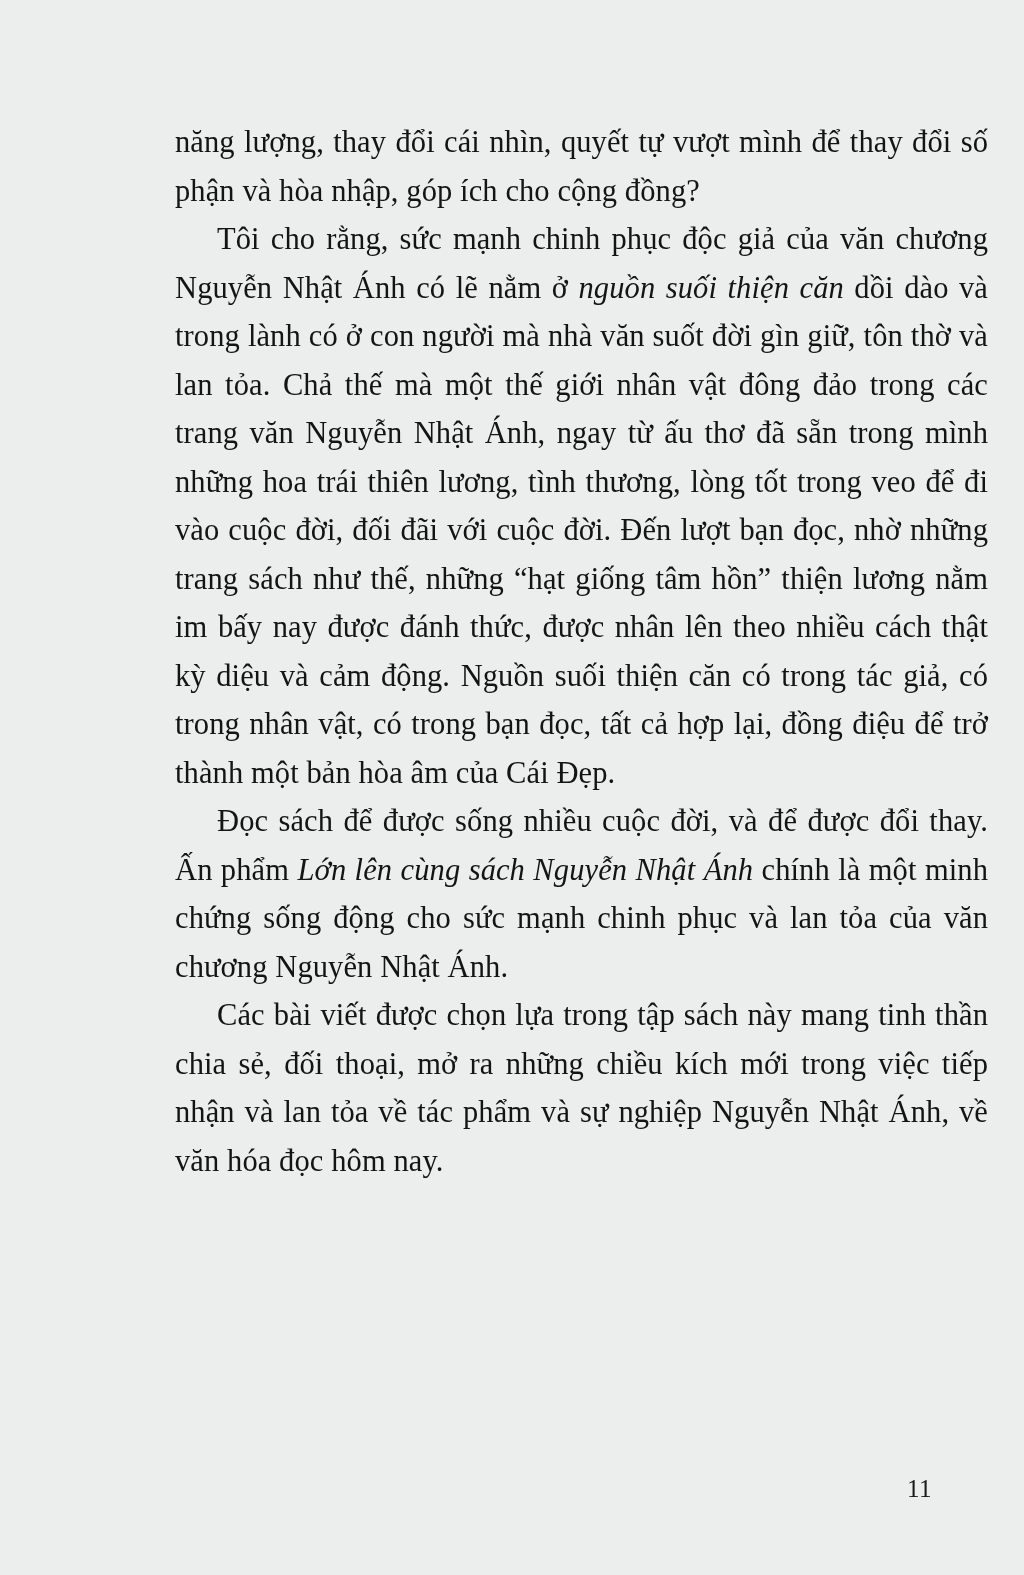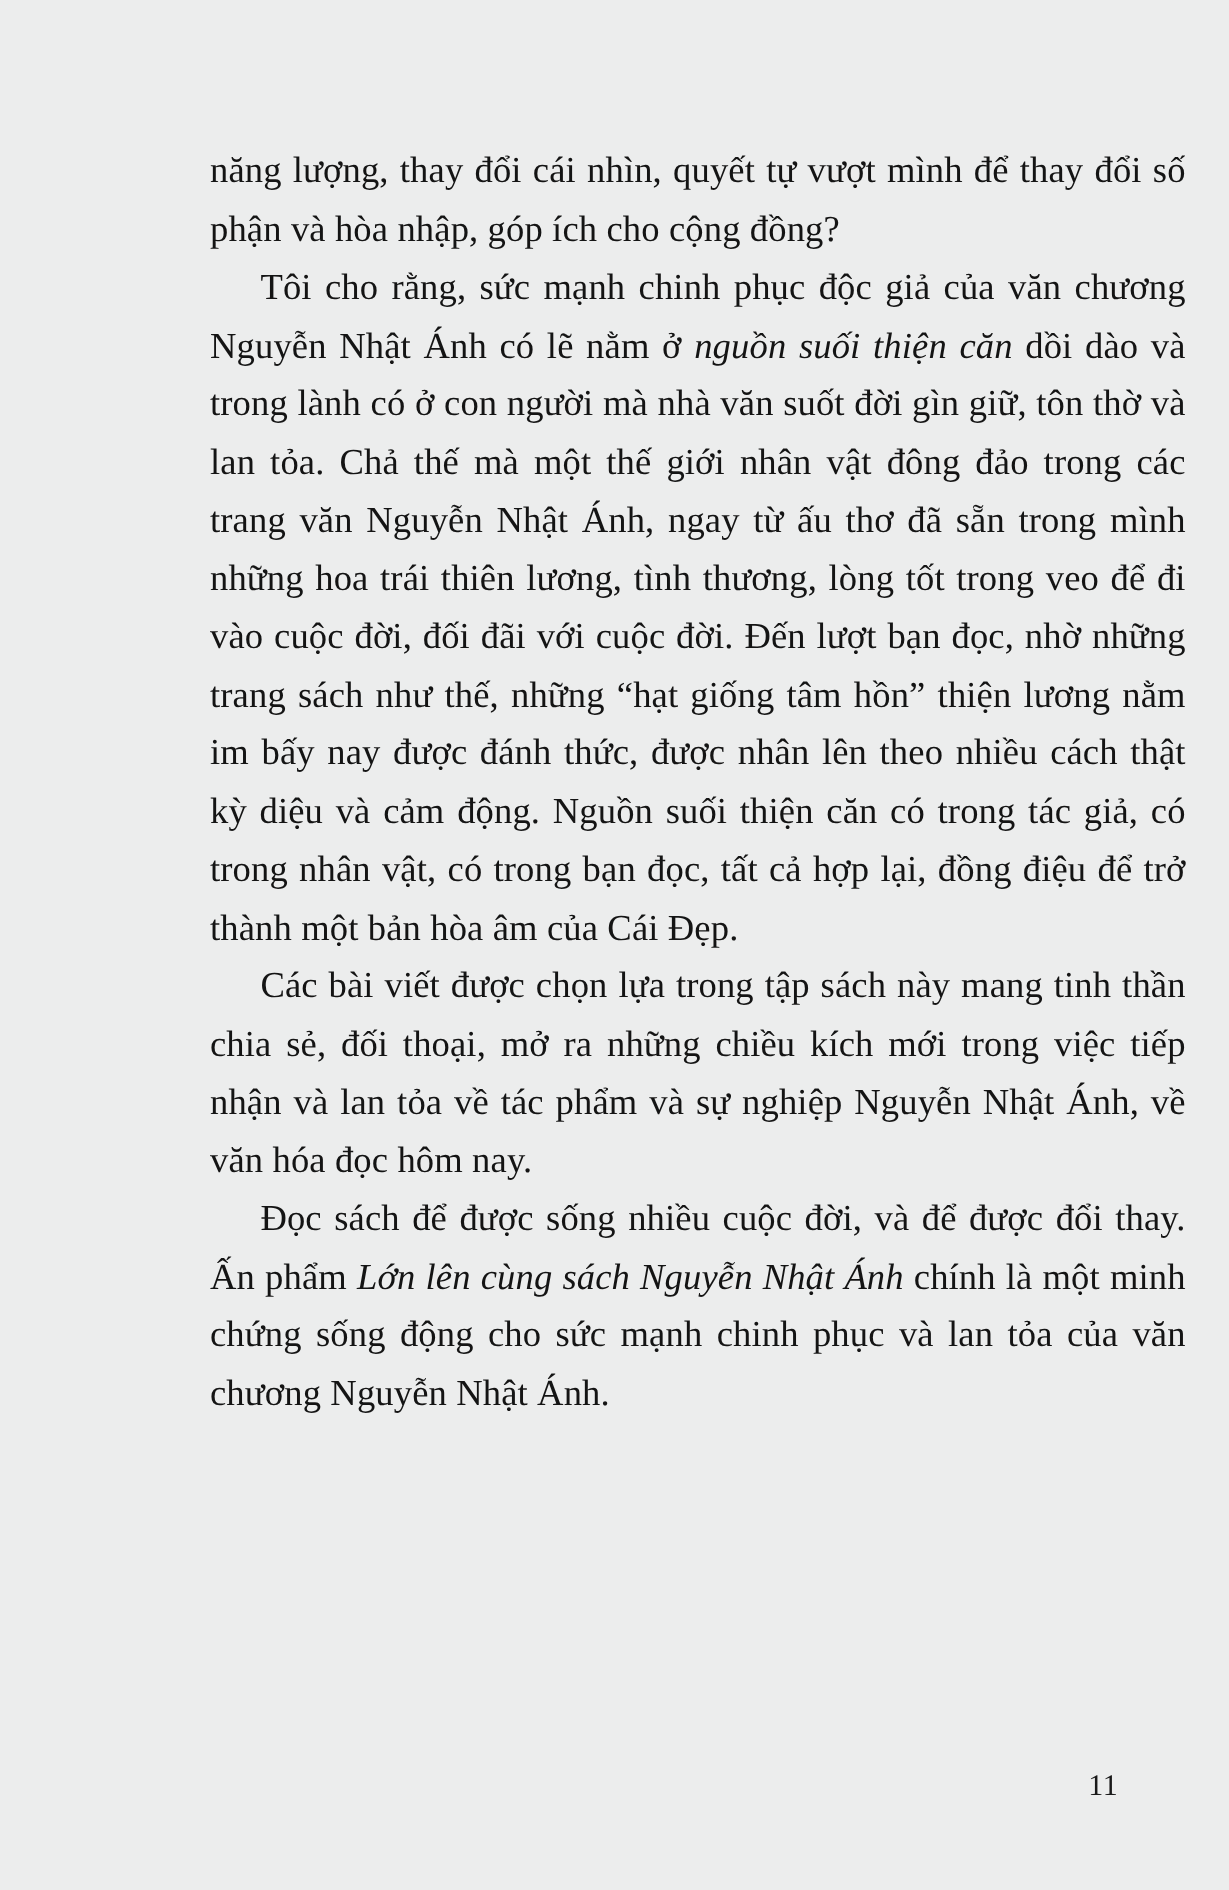--- a/index.html
+++ b/index.html
@@ -51,17 +51,17 @@
     text-align: right;
   }
 </style>
 </head>
 <body>
 
 <div class="page">
   <div class="body-text" id="body-container">
       <p class="para cont"><span>năng lượng, thay đổi cái nhìn, quyết tự vượt mình để thay đổi số phận và hòa nhập, góp ích cho cộng đồng?</span></p>
       <p class="para"><span>Tôi cho rằng, sức mạnh chinh phục độc giả của văn chương Nguyễn Nhật Ánh có lẽ nằm ở </span><em>nguồn suối thiện căn</em><span> dồi dào và trong lành có ở con người mà nhà văn suốt đời gìn giữ, tôn thờ và lan tỏa. Chả thế mà một thế giới nhân vật đông đảo trong các trang văn Nguyễn Nhật Ánh, ngay từ ấu thơ đã sẵn trong mình những hoa trái thiên lương, tình thương, lòng tốt trong veo để đi vào cuộc đời, đối đãi với cuộc đời. Đến lượt bạn đọc, nhờ những trang sách như thế, những “hạt giống tâm hồn” thiện lương nằm im bấy nay được đánh thức, được nhân lên theo nhiều cách thật kỳ diệu và cảm động. Nguồn suối thiện căn có trong tác giả, có trong nhân vật, có trong bạn đọc, tất cả hợp lại, đồng điệu để trở thành một bản hòa âm của Cái Đẹp.</span></p>
+      <p class="para"><span>Đọc sách để được sống nhiều cuộc đời, và để được đổi thay. Ấn phẩm </span><em>Lớn lên cùng sách Nguyễn Nhật Ánh</em><span> chính là một minh chứng sống động cho sức mạnh chinh phục và lan tỏa của văn chương Nguyễn Nhật Ánh.</span></p>
       <p class="para"><span>Các bài viết được chọn lựa trong tập sách này mang tinh thần chia sẻ, đối thoại, mở ra những chiều kích mới trong việc tiếp nhận và lan tỏa về tác phẩm và sự nghiệp Nguyễn Nhật Ánh, về văn hóa đọc hôm nay.</span></p>
-      <p class="para"><span>Đọc sách để được sống nhiều cuộc đời, và để được đổi thay. Ấn phẩm </span><em>Lớn lên cùng sách Nguyễn Nhật Ánh</em><span> chính là một minh chứng sống động cho sức mạnh chinh phục và lan tỏa của văn chương Nguyễn Nhật Ánh.</span></p>
     </div>
   <div class="folio">11</div>
 </div>
 
 </body></html>

